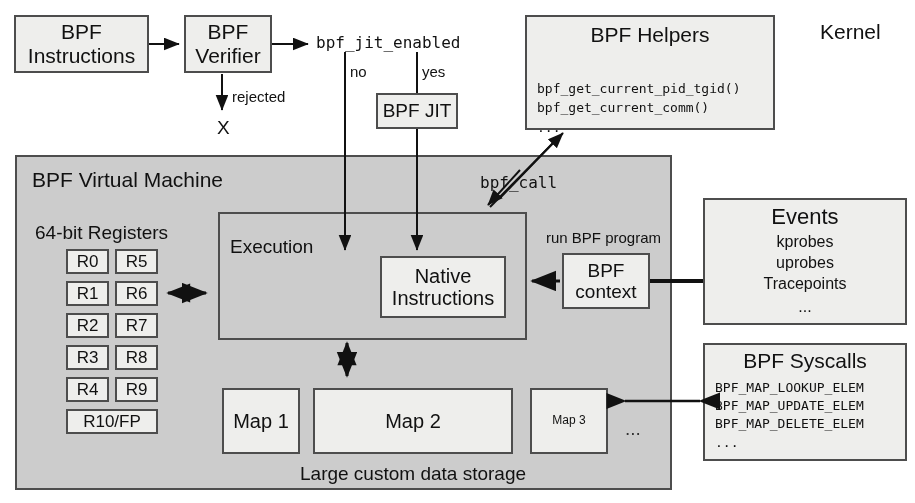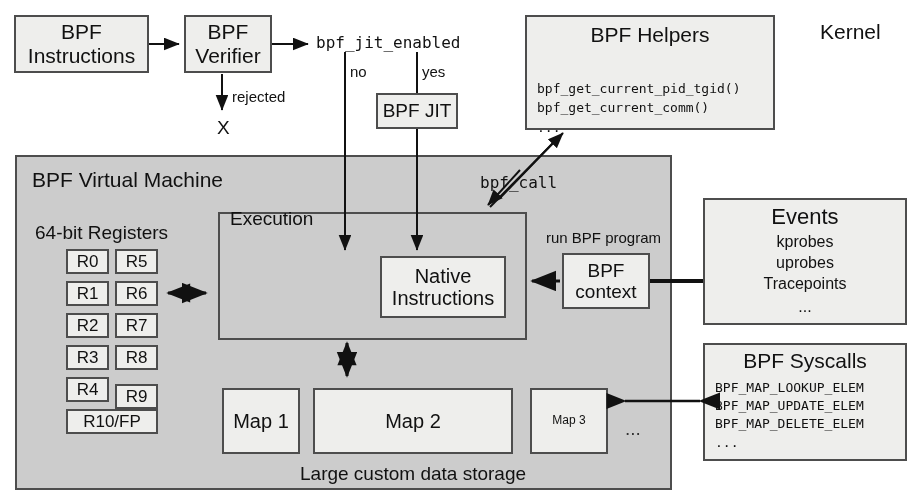--- a/index.html
+++ b/index.html
@@ -103,26 +103,26 @@
   <div class="reg" style="left:66px; top:249px; width:43px;">R0</div>
   <div class="reg" style="left:66px; top:281px; width:43px;">R1</div>
   <div class="reg" style="left:66px; top:313px; width:43px;">R2</div>
   <div class="reg" style="left:66px; top:345px; width:43px;">R3</div>
   <div class="reg" style="left:66px; top:377px; width:43px;">R4</div>
 
   <div class="reg" style="left:115px; top:249px; width:43px;">R5</div>
   <div class="reg" style="left:115px; top:281px; width:43px;">R6</div>
   <div class="reg" style="left:115px; top:313px; width:43px;">R7</div>
   <div class="reg" style="left:115px; top:345px; width:43px;">R8</div>
-  <div class="reg" style="left:115px; top:377px; width:43px;margin-top:7px;">R9</div>
+  <div class="reg" style="left:115px; top:377px; width:43px;">R9</div>
 
   <div class="reg" style="left:66px; top:409px; width:92px;">R10/FP</div>
 
   <div id="execution"></div>
-  <div class="label t-med" style="left:230px; top:208px;">Execution</div>
+  <div class="label t-med" style="left:230px; top:236px;">Execution</div>
 
 
   <div class="box" style="left:380px; top:256px; width:126px; height:62px; font-size:20px;">
     <span>Native</span>
     <span>Instructions</span>
   </div>
 
   <div class="label mono t-mono-m" style="left:480px; top:173px;">bpf_call</div>
 
   <div class="box" style="left:222px; top:388px; width:78px; height:66px; font-size:20px;">Map 1</div>

